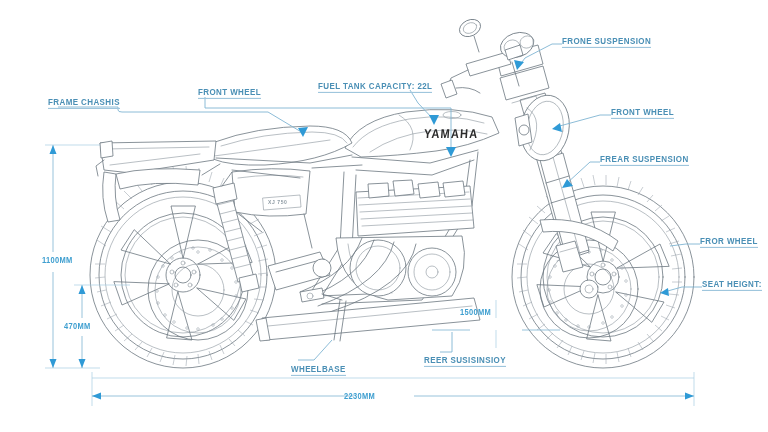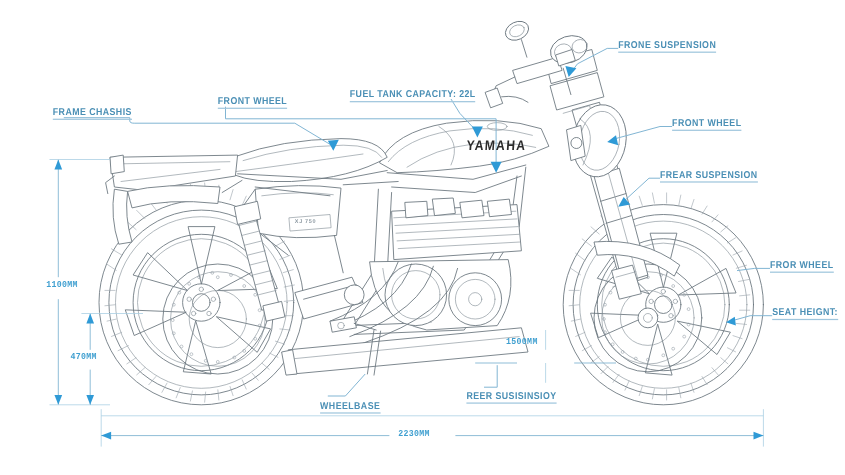--- a/index.html
+++ b/index.html
@@ -26,21 +26,21 @@
     transform:scaleY(1.12);
     transform-origin:left bottom;
   }
   .dim-label{
     position:absolute;
     color:#3f9fd0;
     font-size:7.5px;
     font-weight:700;
     letter-spacing:0.3px;
     white-space:nowrap;
-    font-family:Liberation Mono, monospace;
+    font-family:Liberation Sans, sans-serif;
     transform:scaleY(1.1);
     transform-origin:left bottom;
     text-align:right;
   }
   .tank-logo{
     position:absolute;
     color:#2b2b2b;
     font-size:11px;
     font-weight:700;
     letter-spacing:1.2px;
@@ -527,19 +527,19 @@
   <div class="label" style="left:291px;top:365px;">WHEELBASE</div>
 
   <div class="label" style="left:424px;top:356px;">REER SUSISINSIOY</div>
 
   <div class="dim-label" style="left:42px;top:256px;">1100MM</div>
 
   <div class="dim-label" style="left:64px;top:322px;">470MM</div>
 
   <div class="dim-label" style="left:460px;top:308px;">1500MM</div>
 
-  <div class="dim-label" style="left:362px;top:392px;">2230MM</div>
+  <div class="dim-label" style="left:344px;top:392px;">2230MM</div>
 
   <div class="tank-logo" style="left:424px;top:127px;">YAMAHA</div>
 
   <div class="side-badge" style="left:268px;top:199px;">XJ 750</div>
 
 </div>
 
 </body></html>

